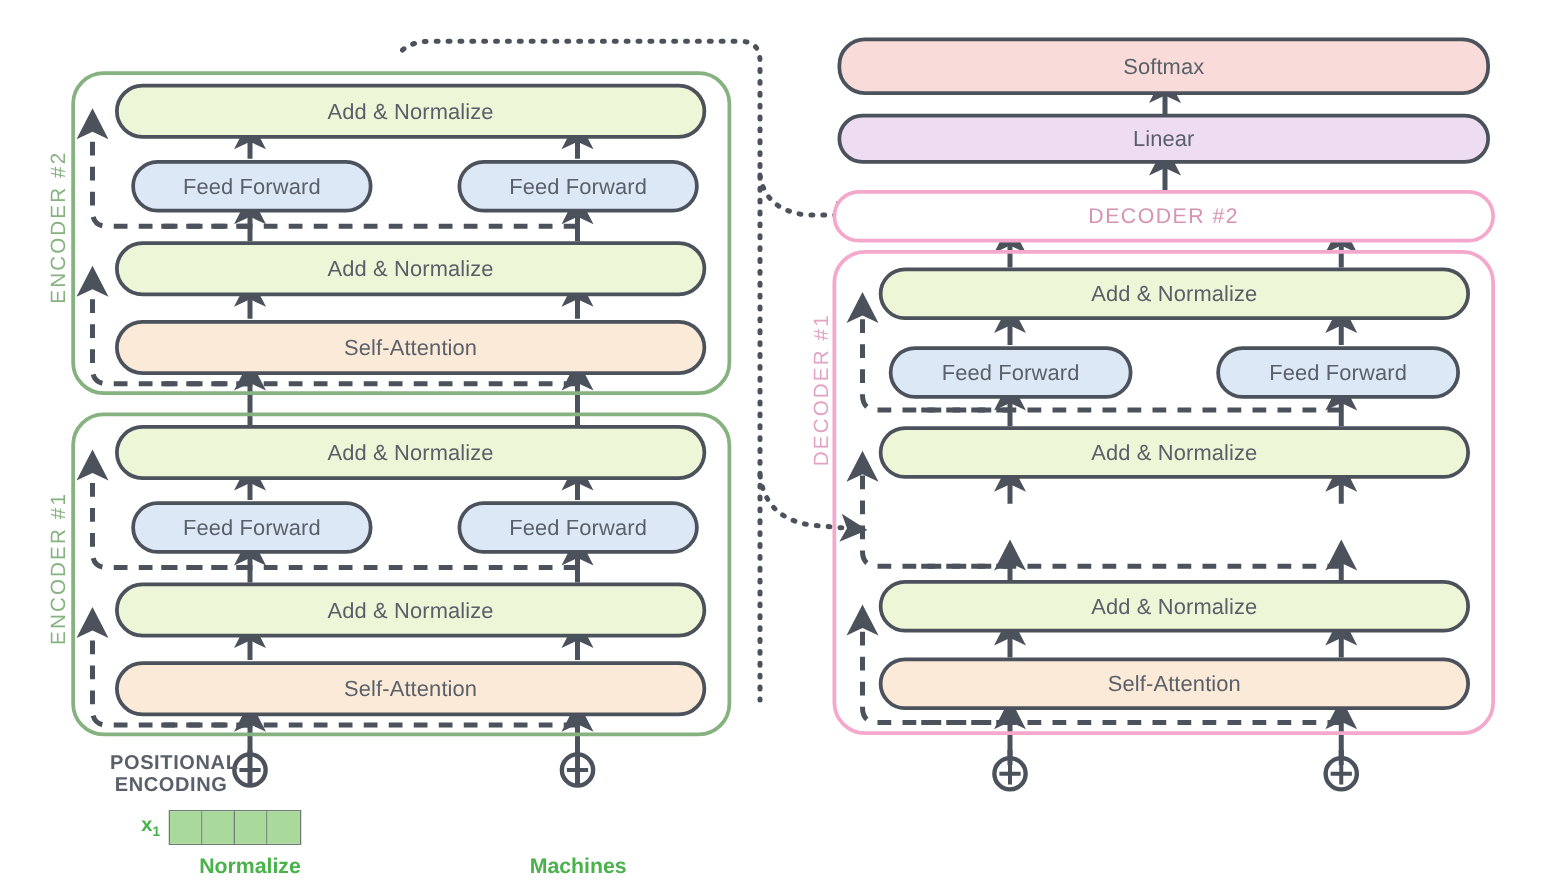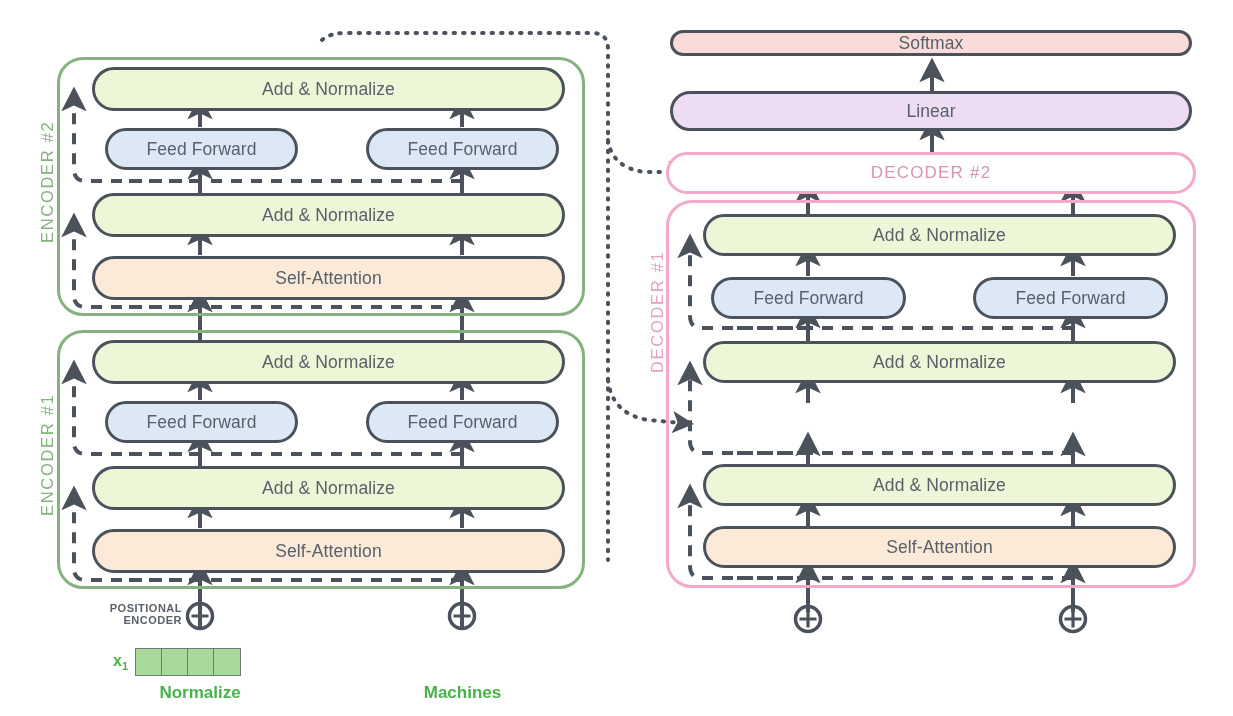--- a/index.html
+++ b/index.html
@@ -44,21 +44,21 @@
     position:absolute;
     transform-origin:0 0;transform:rotate(-90deg);
     white-space:nowrap;font-size:16.5px;letter-spacing:1.7px;
     color:#86b280;
   }
   .vlabel.dec{color:#e2a3c6;}
 
   
   .pelabel{
     position:absolute;text-align:right;line-height:1.12;
-    font-size:11px;letter-spacing:.5px;color:#5a6069;font-weight:600;
+    font-size:16px;letter-spacing:.5px;color:#5a6069;font-weight:600;
   }
 
   
   .embedrow{position:absolute;display:flex;align-items:center;}
   .embedname{
     font-size:16px;font-weight:bold;color:#49b24a;margin-right:7px;
   }
   .embedname sub{font-size:11px;font-weight:bold;}
   .embedcells{display:flex;border:1px solid #6f7b74;}
   .embedcells .cell{
@@ -226,39 +226,39 @@
 
   <div class="node ff" style="left:105px;top:401px;width:193px;height:42px;">Feed Forward</div>
   <div class="node ff" style="left:366px;top:401px;width:193px;height:42px;">Feed Forward</div>
 
   <div class="node addnorm" style="left:92px;top:466px;width:473px;height:44px;">Add &amp; Normalize</div>
 
   <div class="node attention" style="left:92px;top:529px;width:473px;height:44px;">Self-Attention</div>
 
   <div class="pelabel" style="left:88px;top:602px;width:94px;">
     <div>POSITIONAL</div>
-    <div>ENCODER</div>
+    <div>ENCODING</div>
   </div>
 
   <div class="embedrow" style="left:113px;top:648px;">
     <span class="embedname">
       x<sub>1</sub>
     </span>
     <span class="embedcells">
       <span class="cell"></span>
       <span class="cell"></span>
       <span class="cell"></span>
       <span class="cell"></span>
     </span>
   </div>
   <div class="wordlabel" style="left:125px;top:683px;width:150px;">Normalize</div>
 
   <div class="wordlabel" style="left:385px;top:683px;width:155px;">Machines</div>
 
-  <div class="node softmax" style="left:670px;top:30px;width:522px;height:26px;">Softmax</div>
+  <div class="node softmax" style="left:670px;top:30px;width:522px;height:46px;">Softmax</div>
 
   <div class="node linear" style="left:670px;top:91px;width:522px;height:40px;">Linear</div>
 
   <div class="declabelbox" style="left:666px;top:152px;width:530px;height:42px;">DECODER #2</div>
 
   <div class="frame dec" style="left:666px;top:200px;width:530px;height:388px;"></div>
   <div class="vlabel dec" style="left:648px;top:373px;">DECODER #1</div>
 
   <div class="node addnorm" style="left:703px;top:214px;width:473px;height:42px;">Add &amp; Normalize</div>
 

